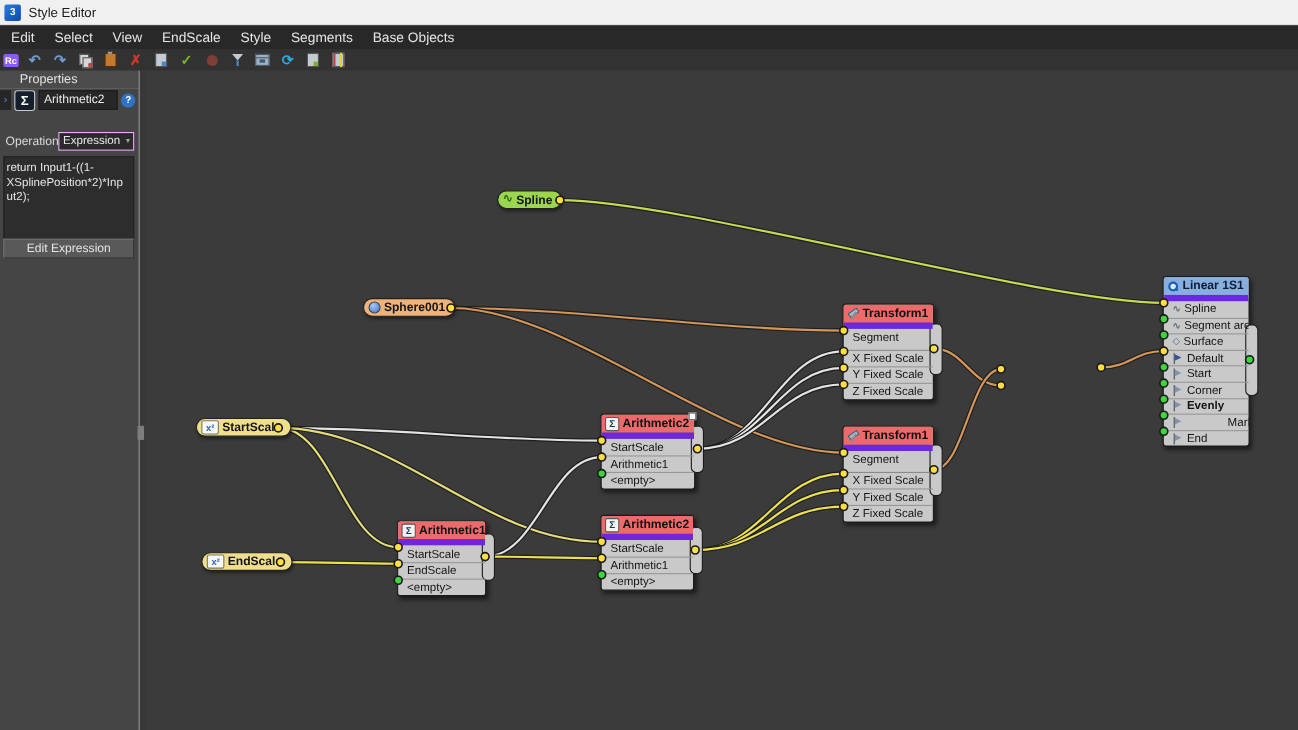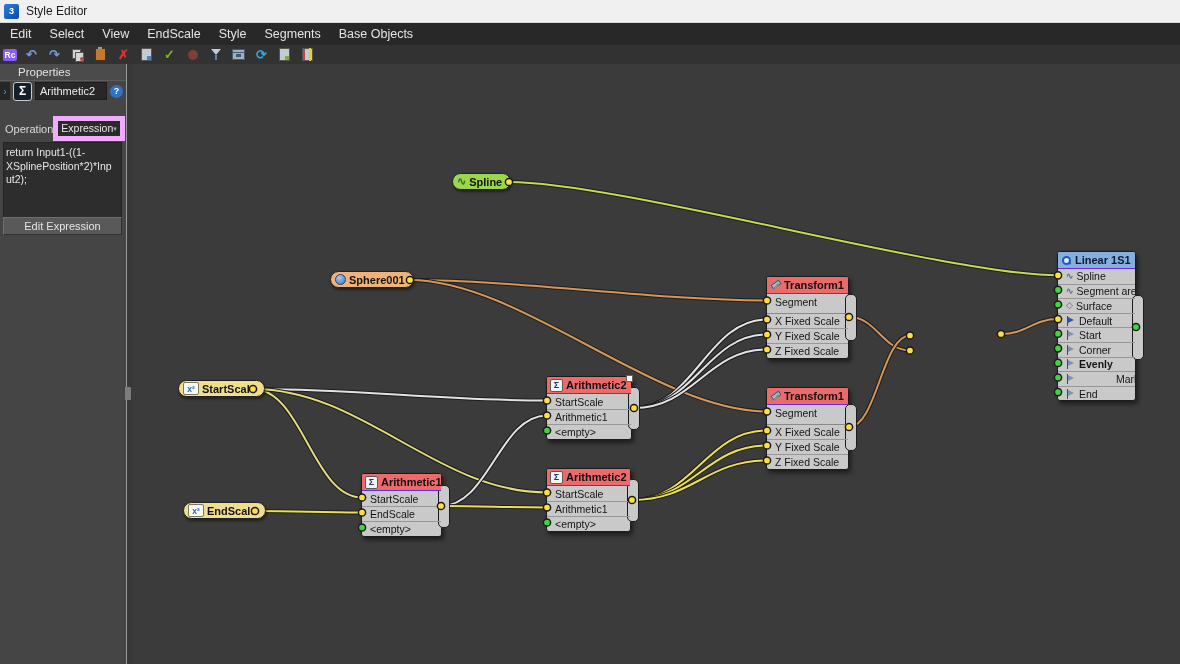--- a/index.html
+++ b/index.html
@@ -50,21 +50,21 @@
   .p-collapse{width:10px;height:18px;background:#262626;color:#4f8fd6;font-size:10px;
               display:flex;align-items:center;justify-content:center}
   .p-sigma{width:17px;height:17px;background:#141f2b;border:1px solid #c9c9c9;border-radius:3px;
            color:#fff;font-size:12px;font-weight:bold;display:flex;align-items:center;justify-content:center}
   .p-namefield{flex:1;height:16px;background:#272727;border:1px solid #1c1c1c;color:#ececec;
                font-size:11px;line-height:16px;padding-left:4px;overflow:hidden;white-space:nowrap}
   .p-help{width:13px;height:13px;border-radius:50%;background:#2f73c4;color:#fff;font-size:9px;
           font-weight:bold;display:flex;align-items:center;justify-content:center;flex:0 0 auto}
   .p-oprow{position:absolute;left:5px;top:56px;right:4px;height:17px;display:flex;align-items:center;justify-content:space-between}
   .p-oplabel{font-size:11px;color:#dadada}
-  .p-select{width:62px;height:15px;background:#2a2a2a;border:5px solid #f0abfc;color:#e8e8e8;
+  .p-select{width:62px;height:15px;background:#2a2a2a;border:1px solid #f0abfc;color:#e8e8e8;
             font-size:10.5px;line-height:15px;padding:0 3px;display:flex;justify-content:space-between;align-items:center}
   .p-select b{font-size:7px;color:#aaa;font-weight:normal}
   .p-expr{position:absolute;left:3px;top:78px;right:4px;height:70px;background:#2d2d2d;border:1px solid #222;
           color:#e6e6e6;font-size:10.5px;line-height:1.3;padding:3px 2px;white-space:pre-wrap}
   .p-btn{position:absolute;left:3px;top:153px;right:4px;height:16px;background:#595959;
          border:1px solid #6f6f6f;border-bottom-color:#323232;border-right-color:#323232;
          color:#e4e4e4;font-size:11px;display:flex;align-items:center;justify-content:center}
 
   .vdivider{position:absolute;left:126px;top:64px;width:5px;bottom:0;background:#383838;
             border-left:1px solid #9a9a9a;z-index:6}
@@ -80,21 +80,21 @@
   #edges{z-index:1}
   #sockets{z-index:3;pointer-events:none}
 
   .node{position:absolute;z-index:2}
   .pill{height:17px;border:1.5px solid #222;border-radius:10px;display:flex;align-items:center;
         gap:3px;padding:0 8px 0 4px;font-size:11px;font-weight:bold;color:#141414;
         box-shadow:1px 2px 3px rgba(0,0,0,.45);box-sizing:border-box;white-space:nowrap}
   .block{border:1.5px solid #1b1b1b;border-radius:3px;background:#c9c9c9;
          box-shadow:2px 3px 4px rgba(0,0,0,.5)}
   .nheader{height:16px;display:flex;align-items:center;gap:3px;padding:0 3px;font-size:11px;
-           font-weight:bold;color:#111;border-bottom:1px solid #6d28d9;border-radius:1.5px 1.5px 0 0;
+           font-weight:bold;color:#111;border-bottom:6px solid #6d28d9;border-radius:1.5px 1.5px 0 0;
            overflow:hidden;white-space:nowrap}
   .nheader.blue{color:#0d1b33}
   .nrow{display:flex;align-items:center;padding-left:8px;font-size:10.5px;color:#141414;
         box-sizing:border-box;overflow:hidden;white-space:nowrap;gap:3px}
   .nrow + .nrow{border-top:1px solid #979797}
   .nrow.gapb{margin-top:4px;border-top:1px solid #8a8a8a}
   .bump{position:absolute;width:10px;border:1.5px solid #1b1b1b;border-radius:5px;background:#c9c9c9;
         right:-9px;z-index:-1}
   .selmark{position:absolute;top:-2px;right:-2px;width:5px;height:5px;background:#fdfdfd;
            border:1px solid #666;z-index:4}

